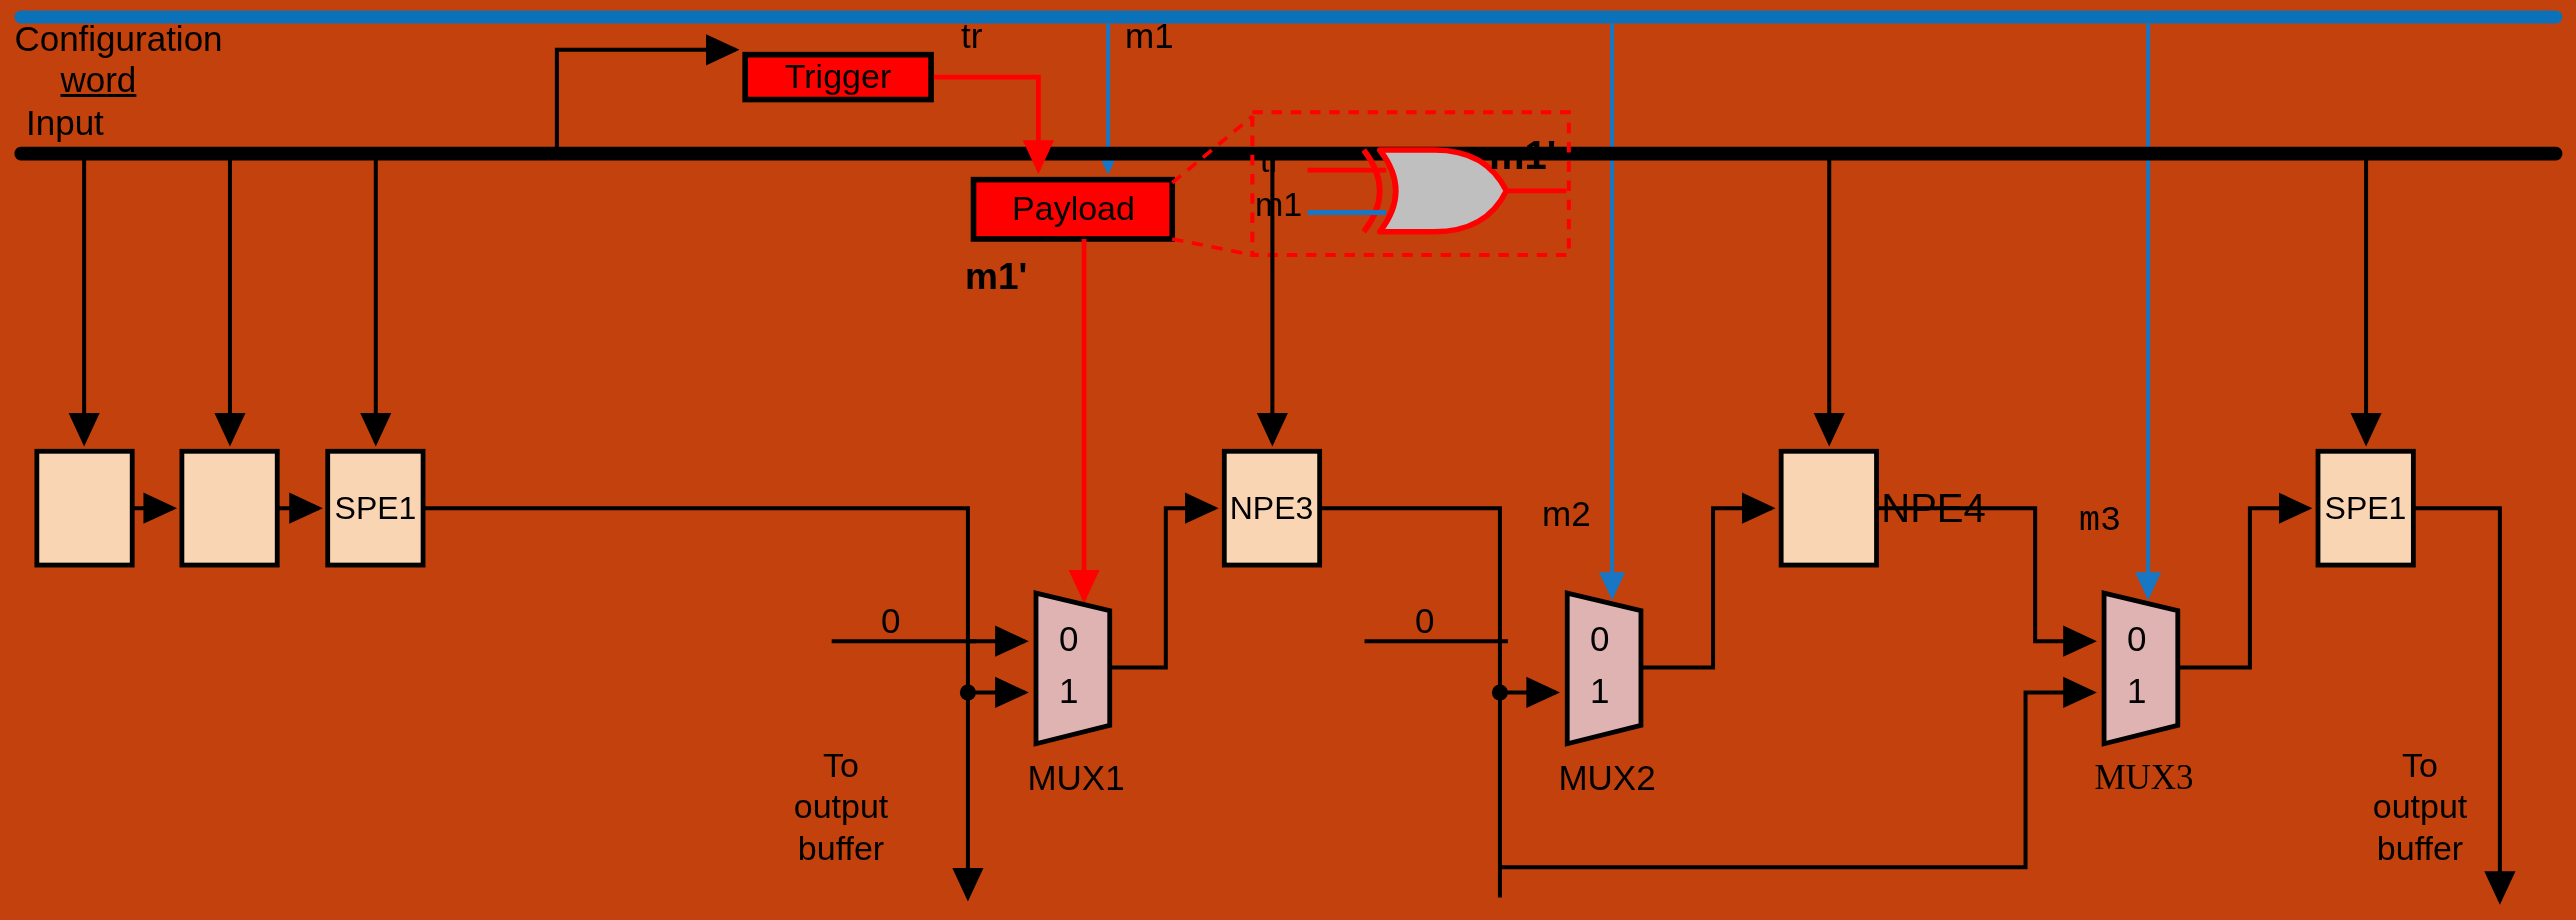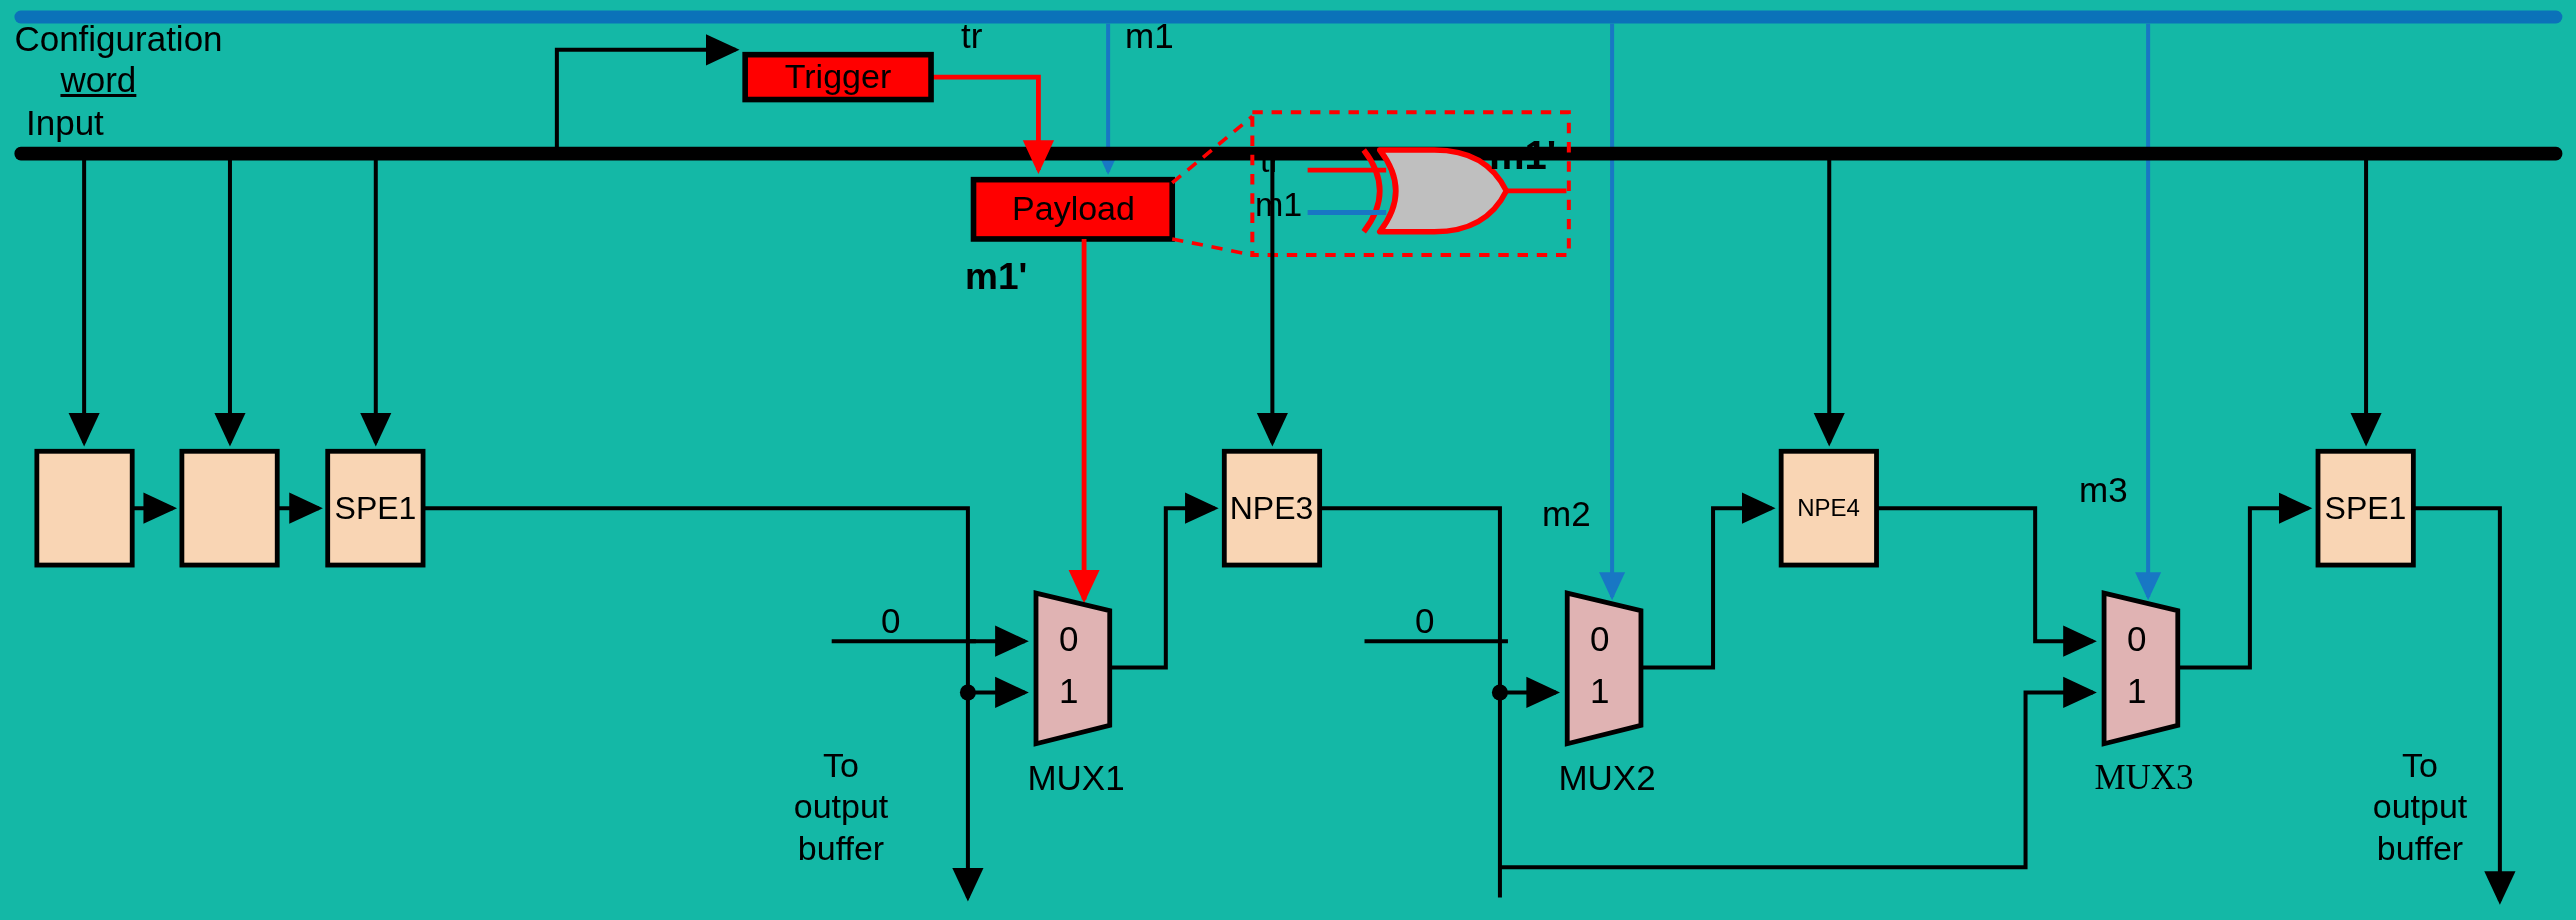--- a/index.html
+++ b/index.html
@@ -1,18 +1,18 @@
 <!DOCTYPE html>
 <html style="font-size:13px"><head>
 <meta charset="utf-8">
 <title>Reconfigurable PE Array Diagram</title>
 <style>
   html,body{margin:0;padding:0;background:#ffffff;}
   body{font-family:"Liberation Sans", sans-serif;}
-  #stage{position:relative;width:2576px;height:921px;background:#14b8a6;overflow:hidden;}
+  #stage{position:relative;width:2576px;height:921px;background:#c2410c;overflow:hidden;}
   svg.layer{position:absolute;left:0;top:0;width:2576px;height:921px;}
   .lbl{position:absolute;color:#000;line-height:1.02;white-space:pre;font-family:"Liberation Sans", sans-serif;}
   .boxlbl{position:absolute;display:flex;align-items:center;justify-content:center;
           text-align:center;color:#000;font-family:"Liberation Sans", sans-serif;}
   .ctr{text-align:center;}
 </style>
 </head>
 <body>
 
 <div id="stage">
@@ -172,27 +172,27 @@
 
   <div class="lbl" style="left:961px; top:17.6px; font-size:35px;">tr</div>
   <div class="lbl" style="left:1125px; top:17.6px; font-size:35px;">m1</div>
 
   <div class="lbl" style="left:1260px; top:143px; font-size:34px;">tr</div>
   <div class="lbl" style="left:1255px; top:187px; font-size:34px;">m1</div>
   <div class="lbl" style="left:1489px; top:135px; font-size:40px; font-weight:bold;">m1'</div>
 
   <div class="boxlbl" style="left:328px; top:451px; width:95px; height:114px; font-size:32px;">SPE1</div>
   <div class="boxlbl" style="left:1224px; top:451px; width:95px; height:114px; font-size:32px;">NPE3</div>
-  <div class="boxlbl" style="left:1781px; top:451px; width:95px; height:114px; font-size:24px;">NPE4</div>
+  <div class="boxlbl" style="left:1886px; top:451px; width:95px; height:114px; font-size:40px;">NPE4</div>
   <div class="boxlbl" style="left:2318px; top:451px; width:95px; height:114px; font-size:32px;">SPE1</div>
 
   <div class="lbl" style="left:965px; top:258px; font-size:37px; font-weight:bold;">m1'</div>
 
   <div class="lbl" style="left:1542px; top:496px; font-size:35px;">m2</div>
-  <div class="lbl" style="left:2079px; top:472px; font-size:35px;">m3</div>
+  <div class="lbl" style="left:2079px; top:504px; font-size:35px;font-family:Liberation Mono, monospace;">m3</div>
 
   <div class="lbl" style="left:881px; top:603px; font-size:35px;">0</div>
   <div class="lbl" style="left:1415px; top:603px; font-size:35px;">0</div>
 
   <div class="lbl" style="left:1059px; top:621px; font-size:35px;">0</div>
   <div class="lbl" style="left:1059px; top:673px; font-size:35px;">1</div>
   <div class="lbl" style="left:1590px; top:621px; font-size:35px;">0</div>
   <div class="lbl" style="left:1590px; top:673px; font-size:35px;">1</div>
   <div class="lbl" style="left:2127px; top:621px; font-size:35px;">0</div>
   <div class="lbl" style="left:2127px; top:673px; font-size:35px;">1</div>

